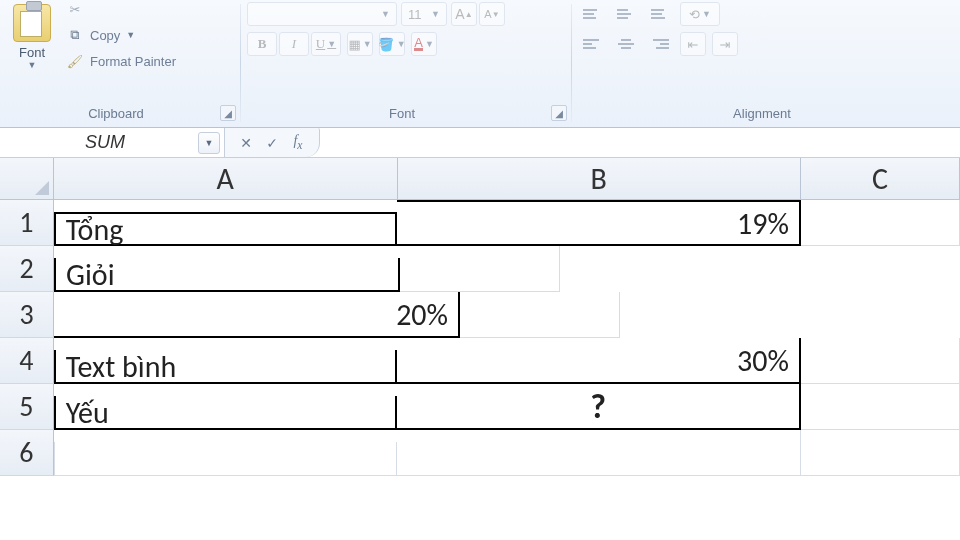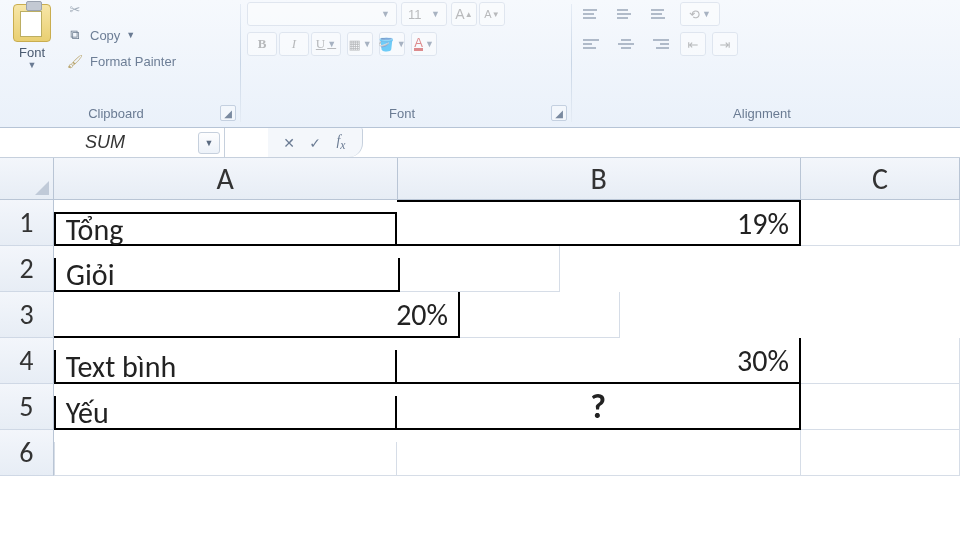--- a/index.html
+++ b/index.html
@@ -124,21 +124,20 @@
   .wm-row { display:flex; align-items:center; gap:6px; color:#7a8aa0; font-size:14px; height:24px;}
   .wm-ico { width:20px; height:18px; border:1px solid #b8c4d4; background:#eef3fa; border-radius:2px;}
 
   
   .fbar {
     height: 30px;
     display:flex;
     align-items:center;
     border-bottom: 1px solid #c6d0dd;
     background: #fff;
-    gap: 43px;
   }
   .namebox {
     width: 225px; height: 30px;
     border-right: 1px solid #c6d0dd;
     display:flex; align-items:center; justify-content:center;
     font-style: italic;
     font-size: 18px;
     color:#333;
     position:relative;
     padding: 0 26px 0 12px;

